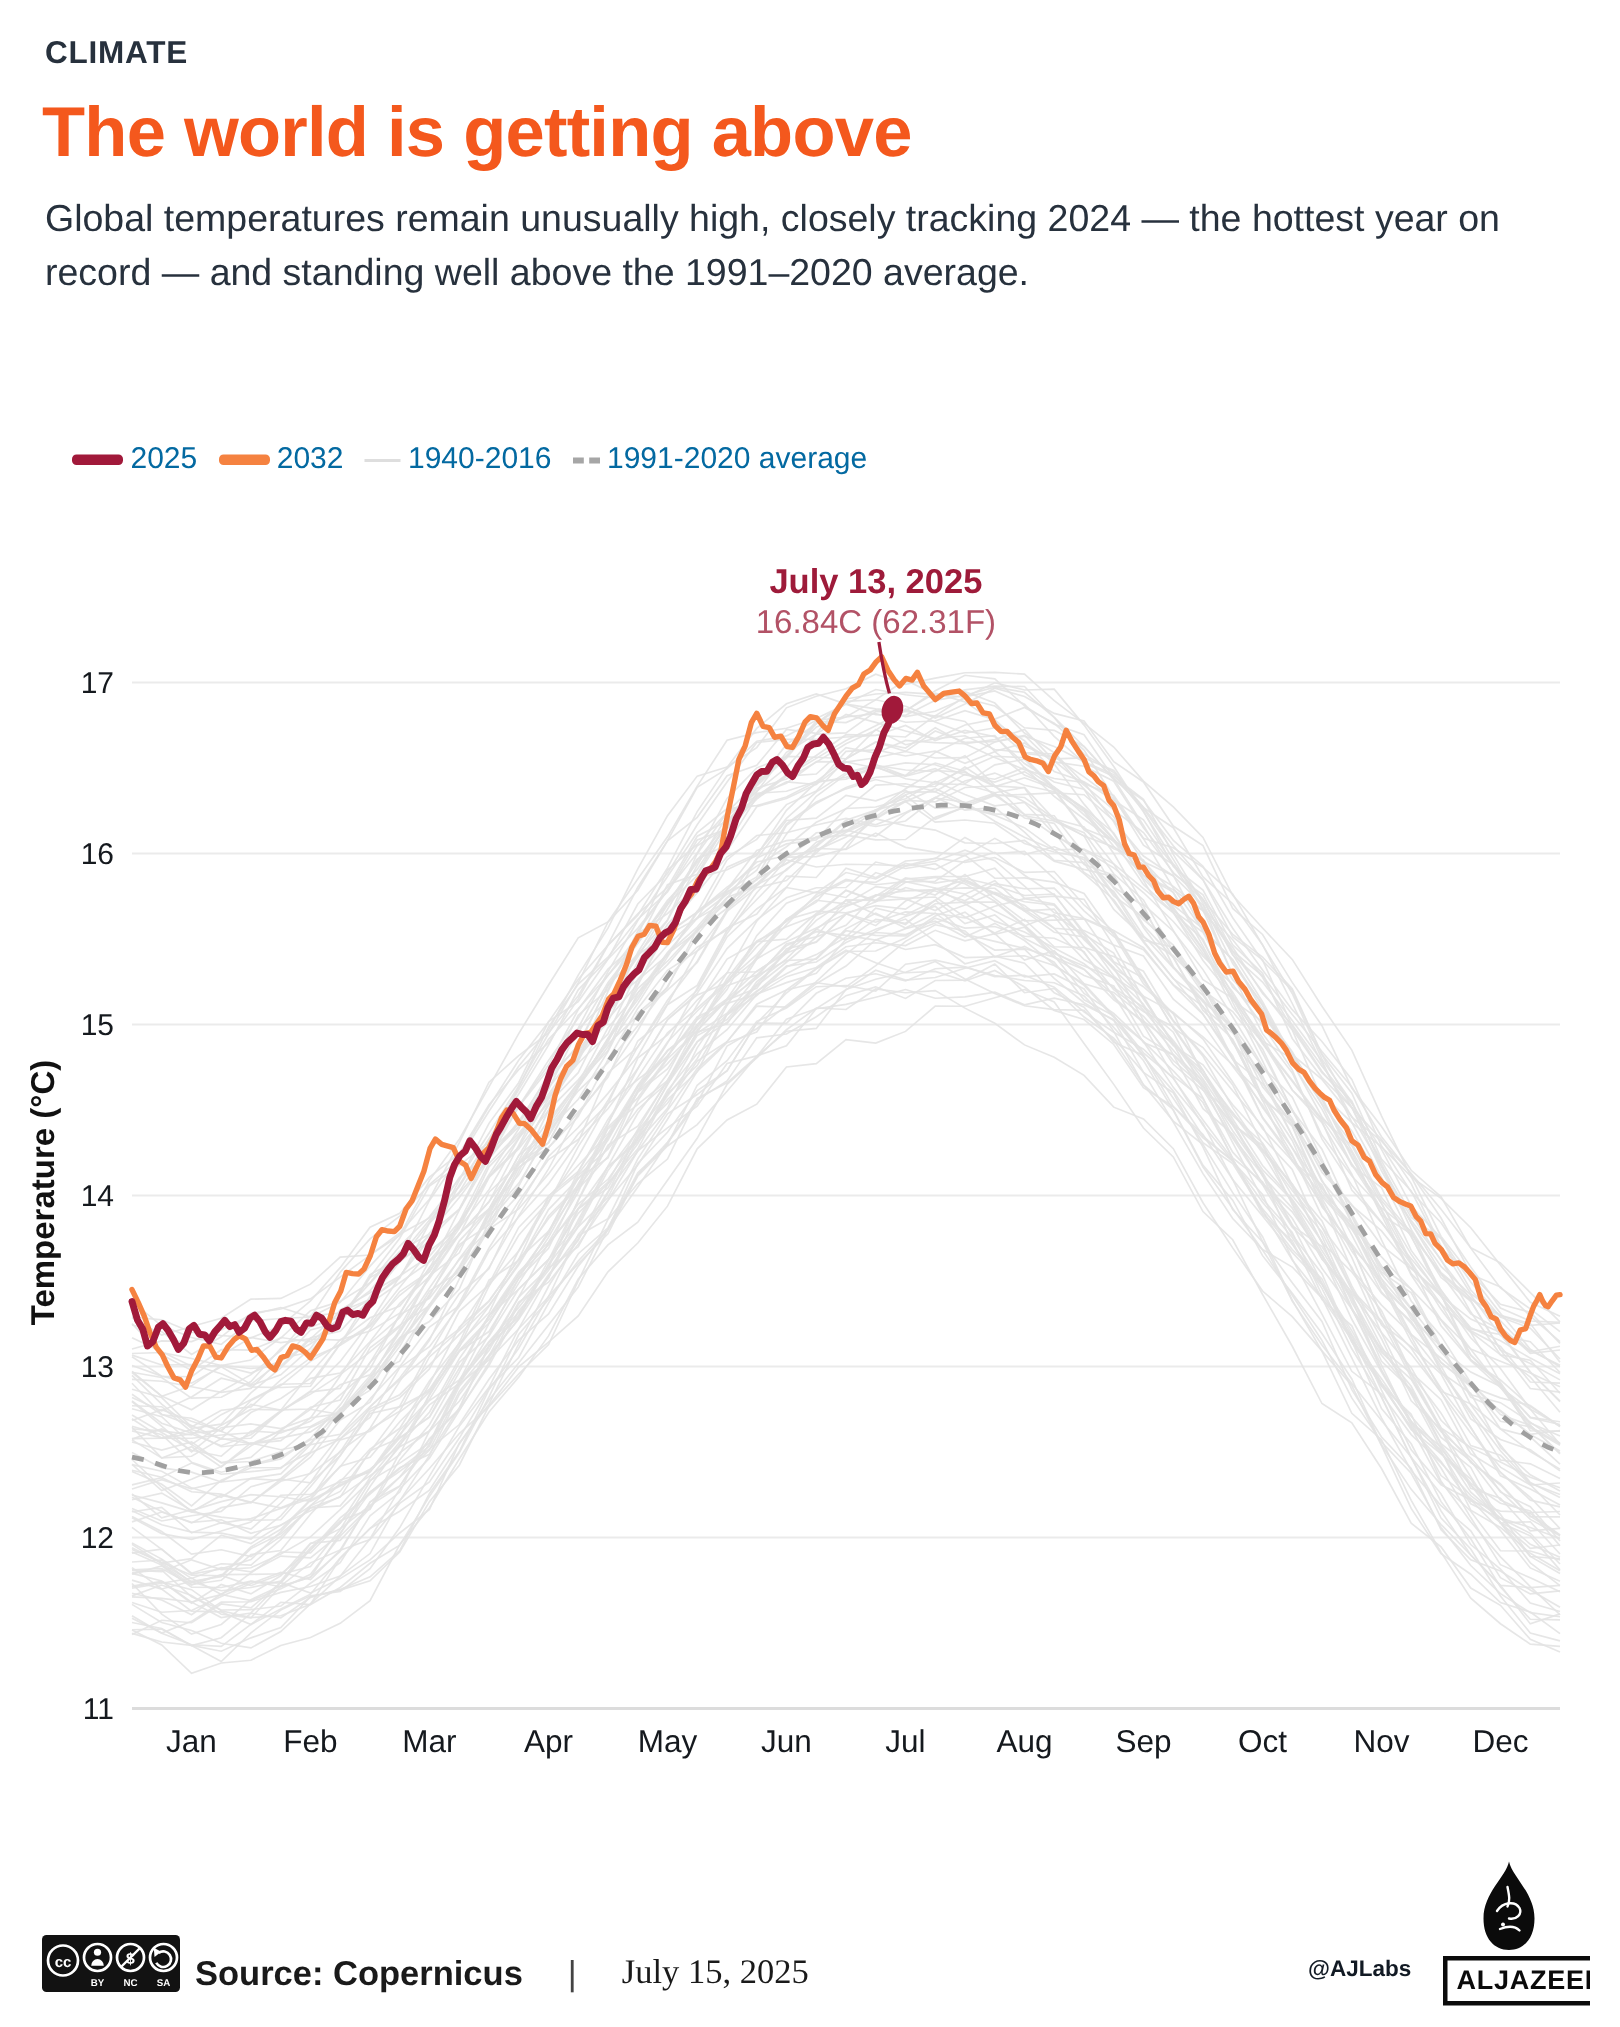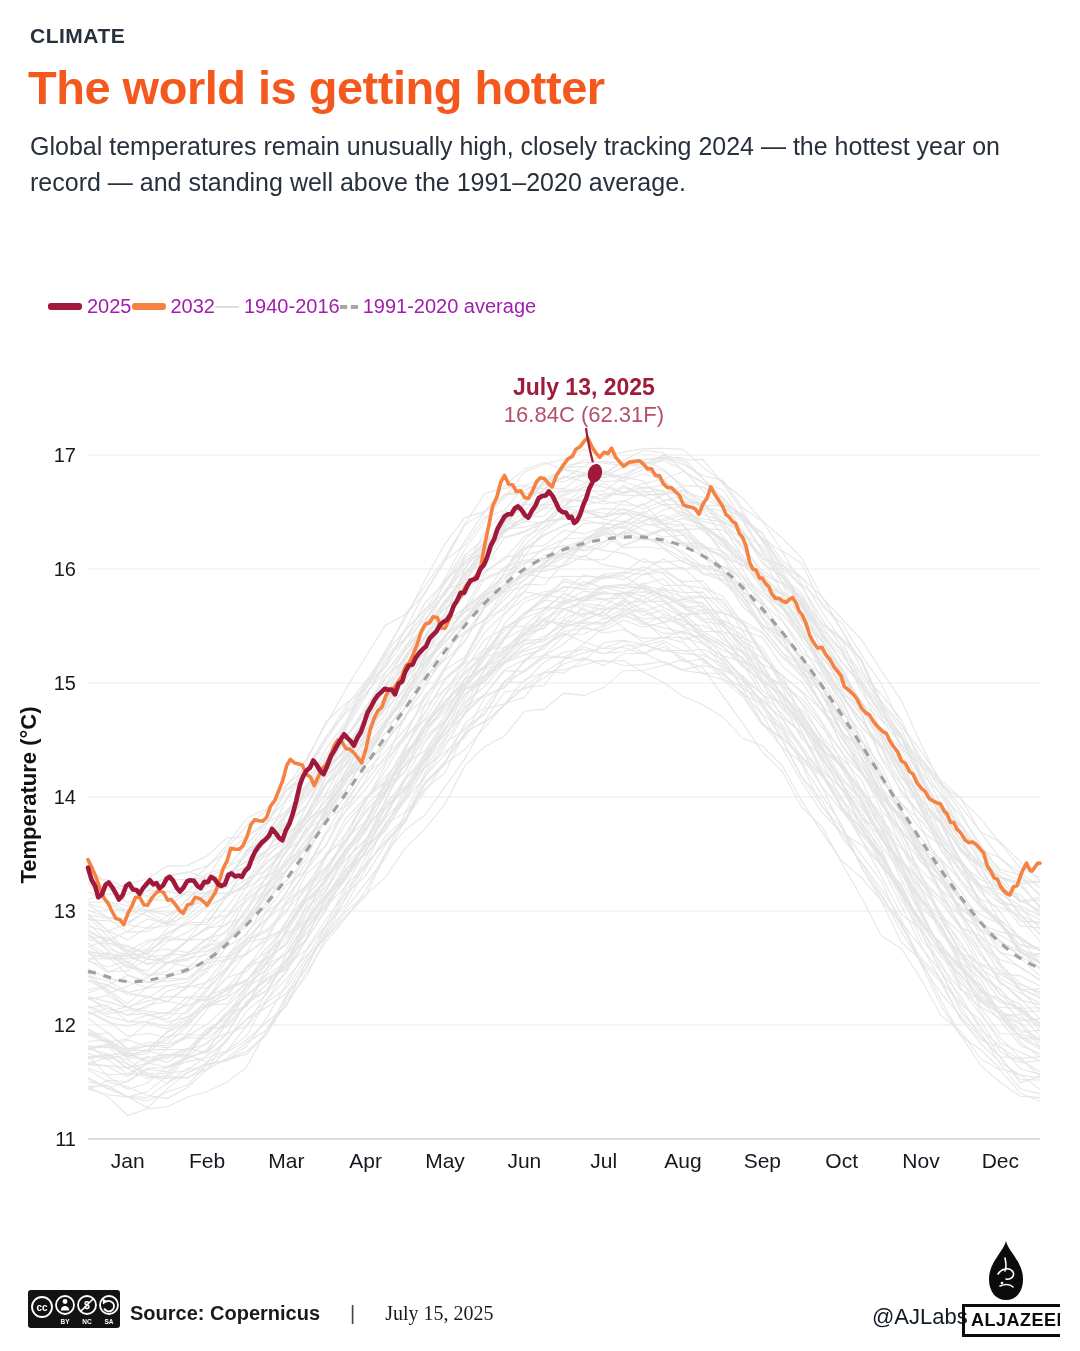--- a/index.html
+++ b/index.html
@@ -5,44 +5,44 @@
   html,body{margin:0;padding:0;background:#ffffff;}
   .page{position:relative;width:1060px;height:1351px;background:#fff;overflow:hidden;
         font-family:"Liberation Sans","DejaVu Sans",sans-serif;}
   .kicker{position:absolute;left:30px;top:24px;font-size:21px;font-weight:800;
           letter-spacing:0.5px;color:#27313D;}
   .title{position:absolute;left:28px;top:60px;font-size:47px;font-weight:600;
          color:#F4581D;letter-spacing:-0.5px;white-space:nowrap;}
   .subtitle{position:absolute;left:30px;top:128px;width:1005px;font-size:25px;
             font-weight:500;line-height:36px;color:#27313D;}
   .legend{position:absolute;left:48px;top:295px;display:flex;align-items:center;
-          font-size:20px;font-weight:500;color:#a21caf;}
+          gap:14px;font-size:20px;font-weight:500;color:#0369a1;}
   .legend .item{display:flex;align-items:center;gap:5px;}
   .sw-thick{display:inline-block;width:34px;height:7px;border-radius:3px;}
   .sw-thin{display:inline-block;width:24px;height:2px;}
   .sw-dash{display:inline-block;width:18px;height:0;border-top:4px dashed #A6A6A6;}
   #chart{position:absolute;left:0;top:360px;}
   .footer-src{position:absolute;left:130px;top:1302px;display:flex;align-items:flex-start;
-              gap:30px;font-size:20px;color:#1A1A1A;}
+              gap:30px;font-size:23px;color:#1A1A1A;}
   .src-label{font-weight:700;}
   .src-sep{color:#444;font-weight:400;}
   .src-date{font-weight:500;font-family:Liberation Serif, serif;}
   .cc-badge{position:absolute;left:28px;top:1290px;}
-  .ajlabs{position:absolute;left:872px;top:1304px;font-size:22px;font-weight:400;color:#121A24;}
+  .ajlabs{position:absolute;left:872px;top:1304px;font-size:15px;font-weight:700;color:#121A24;}
   .brand-box{position:absolute;left:962px;top:1304px;border:3px solid #0B0B0B;
              padding:3px 6px;font-size:18px;font-weight:800;letter-spacing:0.5px;color:#0B0B0B;}
   .aj-logo{position:absolute;left:980px;top:1240px;}
 </style>
 </head>
 <body>
 
 <div class="page">
 
   <div class="kicker">CLIMATE</div>
-  <div class="title">The world is getting hotter</div>
+  <div class="title">The world is getting above</div>
   <div class="subtitle">Global temperatures remain unusually high, closely tracking 2024 — the hottest year on record — and standing well above the 1991–2020 average.</div>
 
   <div class="legend" id="legend">
       <span class="item">
         <span class="sw-thick" style="background: rgb(161, 25, 58);"></span>
         <span>2025</span>
       </span>
       <span class="item">
         <span class="sw-thick" style="background: rgb(245, 130, 64);"></span>
         <span>2032</span>

